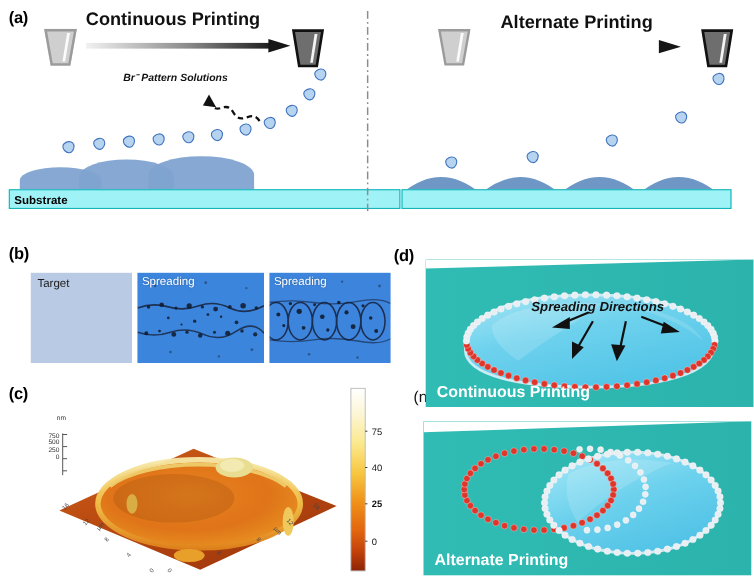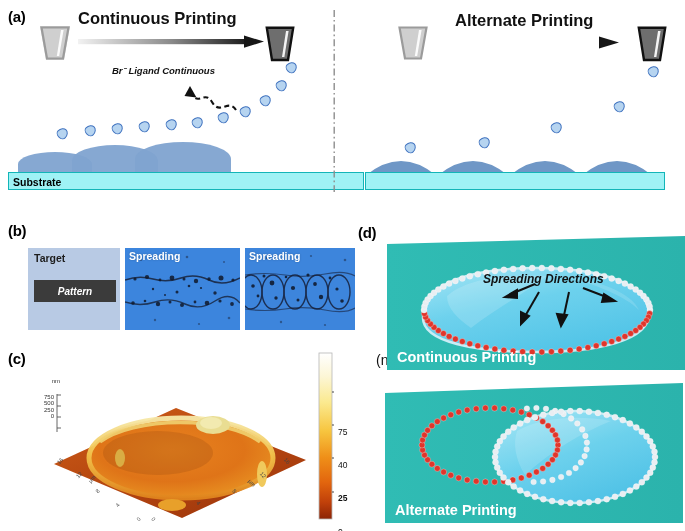--- a/index.html
+++ b/index.html
@@ -17,36 +17,36 @@
         transform:rotate(45deg);box-sizing:border-box;}
   .drop::after{content:"";}
   
   .nozzle{position:absolute;box-sizing:border-box;}
   .nozzle i{position:absolute;inset:0;display:block;
      clip-path:polygon(0% 0%,100% 0%,80% 100%,20% 100%);}
   
   .mound{position:absolute;background:#7fa3d0;border-radius:50% 50% 0 0;opacity:.95;}
   
   .bimg{position:absolute;overflow:hidden;}
-  .bcap{position:absolute;left:4px;top:2px;font-weight:bold;font-size:10.5px;
+  .bcap{position:absolute;left:4px;top:2px;font-weight:normal;font-size:10.5px;
         color:#fff;text-shadow:0 0 2px rgba(0,0,0,.25);white-space:nowrap;}
   .bcap.dark{color:#1d1d1d;text-shadow:none;}
   .target-box{background:#b8cae4;}
   .pattern-bar{position:absolute;background:#3b3b3b;display:flex;align-items:center;
      justify-content:center;}
   .pattern-bar span{color:#fff;font-style:italic;font-weight:bold;font-size:10px;}
   
   .dpane{position:absolute;background:#30bcb4;overflow:hidden;}
   .dcap{position:absolute;left:10px;bottom:5px;font-weight:bold;font-size:14.5px;color:#fff;
         white-space:nowrap;}
   .spread-label{position:absolute;font-weight:bold;font-style:italic;font-size:12px;
         color:#111;white-space:nowrap;}
   
   .cb-unit{font-size:14px;color:#111;padding-left:40px;}
-  .cb-tick{font-size:8.5px;color:#111;margin-top:40px;}
+  .cb-tick{font-size:8.5px;color:#111;}
   .zlab{font-size:6px;color:#333;text-align:right;line-height:1.05;}
   .axtick{position:absolute;font-size:5.5px;color:#444;white-space:nowrap;}
   .divider{position:absolute;border-left:1.3px dashed #9a9a9a;}
 </style>
 </head>
 <body>
 
 <div class="abs panel-letter" style="left:8px;top:8px;">(a)</div>
 
 <div class="abs title-a" style="left:78px;top:9px;">Continuous  Printing</div>
@@ -71,21 +71,21 @@
   <polygon points="166,1.5 186,7.6 166,13.8" fill="#161616"></polygon>
 </svg>
 
 <div class="nozzle" style="left:265px;top:26px;width:30px;height:36px;">
   <svg width="30" height="36" style="position:absolute;left:0;top:0;">
     <polygon points="1.8,1.8 28.2,1.8 23,34 7,34" fill="#6e6e6e" stroke="#111111" stroke-width="2.4"></polygon>
     <polygon points="21,5 23.6,5 19.4,31 17,31" fill="#ffffff" opacity="0.92"></polygon>
   </svg>
 </div>
 
-<div class="abs ligand-label" style="left:112px;top:64px;">Br⁻ Ligand Continuous</div>
+<div class="abs ligand-label" style="left:112px;top:64px;">Br⁻ Pattern Solutions</div>
 
 <svg class="abs" style="left:148px;top:76px;" width="92" height="40">
   <path d="M88,34 C80,22 72,40 64,26 C57,14 50,30 44,18" fill="none" stroke="#111" stroke-width="2.1" stroke-dasharray="5,3.4"></path>
   <polygon points="42,10 48.5,21.5 36.5,20" fill="#111"></polygon>
 </svg>
 
 <div>
   <div class="drop" style="left:57px;top:128px;width:11px;height:11px;"></div>
   <div class="drop" style="left:85px;top:125px;width:11px;height:11px;"></div>
   <div class="drop" style="left:112px;top:123px;width:11px;height:11px;"></div>
@@ -154,23 +154,20 @@
 <svg class="abs" style="left:365px;top:150px;" width="300" height="26">
   <path d="M0,26 Q36,-4 72,26 Q108,-4 144,26 Q180,-4 216,26 Q252,-4 288,26 L300,26 L300,26 L0,26 Z" fill="#6f97c6"></path>
 </svg>
 
 <div class="abs substrate-bar" style="left:365px;top:172px;width:300px;height:18px;"></div>
 
 <div class="abs panel-letter" style="left:8px;top:222px;">(b)</div>
 
 <div class="bimg target-box" style="left:28px;top:248px;width:92px;height:82px;">
   <div class="bcap dark" style="left:6px;top:4px;">Target</div>
-  <div class="pattern-bar" style="left:6px;top:32px;width:82px;height:22px;">
-    <span>Pattern</span>
-  </div>
 </div>
 
 <div class="bimg" style="left:125px;top:248px;width:115px;height:82px;background:#3f84dd;">
   <svg width="115" height="82" style="position:absolute;left:0;top:0;">
     <rect width="115" height="82" fill="#4189df"></rect>
     <rect width="115" height="82" fill="#2f78d4" opacity="0.22"></rect>
     <path d="M0,32 Q14,27 28,31 T56,30 T84,32 T115,30" fill="none" stroke="#17223a" stroke-width="1.5" opacity="0.85"></path>
     <path d="M0,54 Q15,59 30,54 T60,56 T90,53 T115,55" fill="none" stroke="#17223a" stroke-width="1.4" opacity="0.8"></path>
     <g fill="#10192c" opacity="0.85">
       <circle cx="10" cy="31" r="1.6"></circle>

